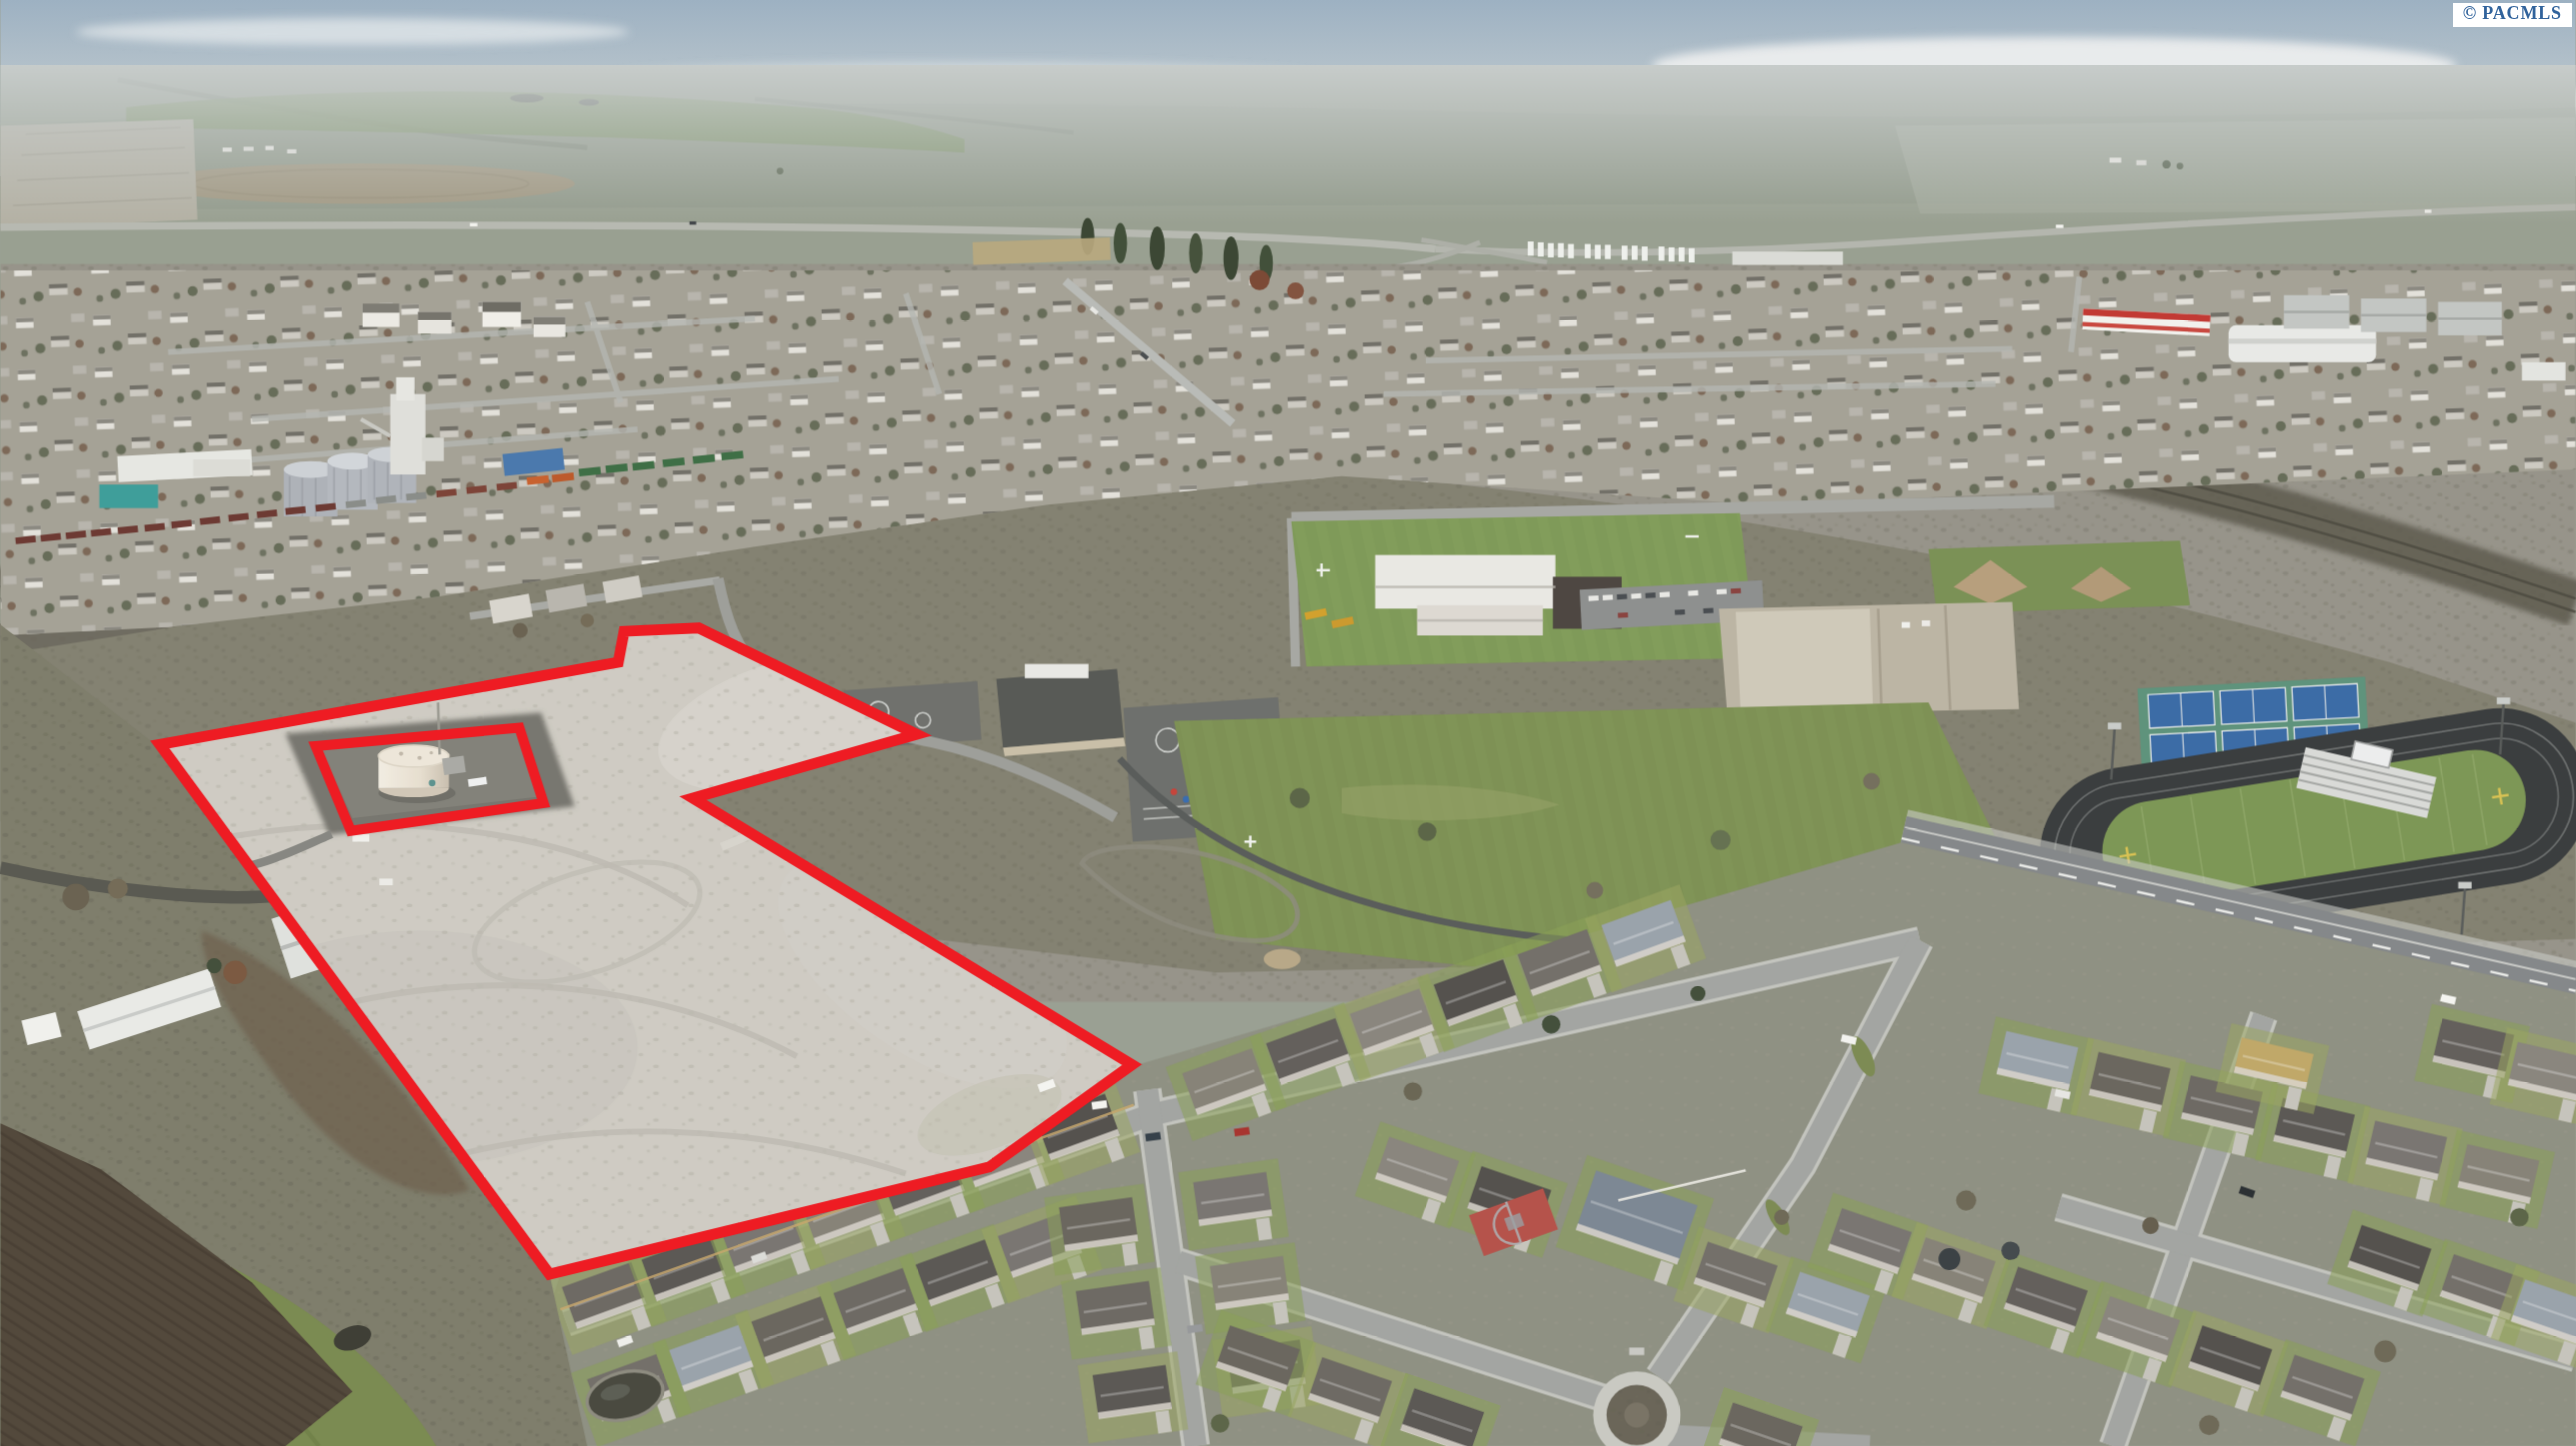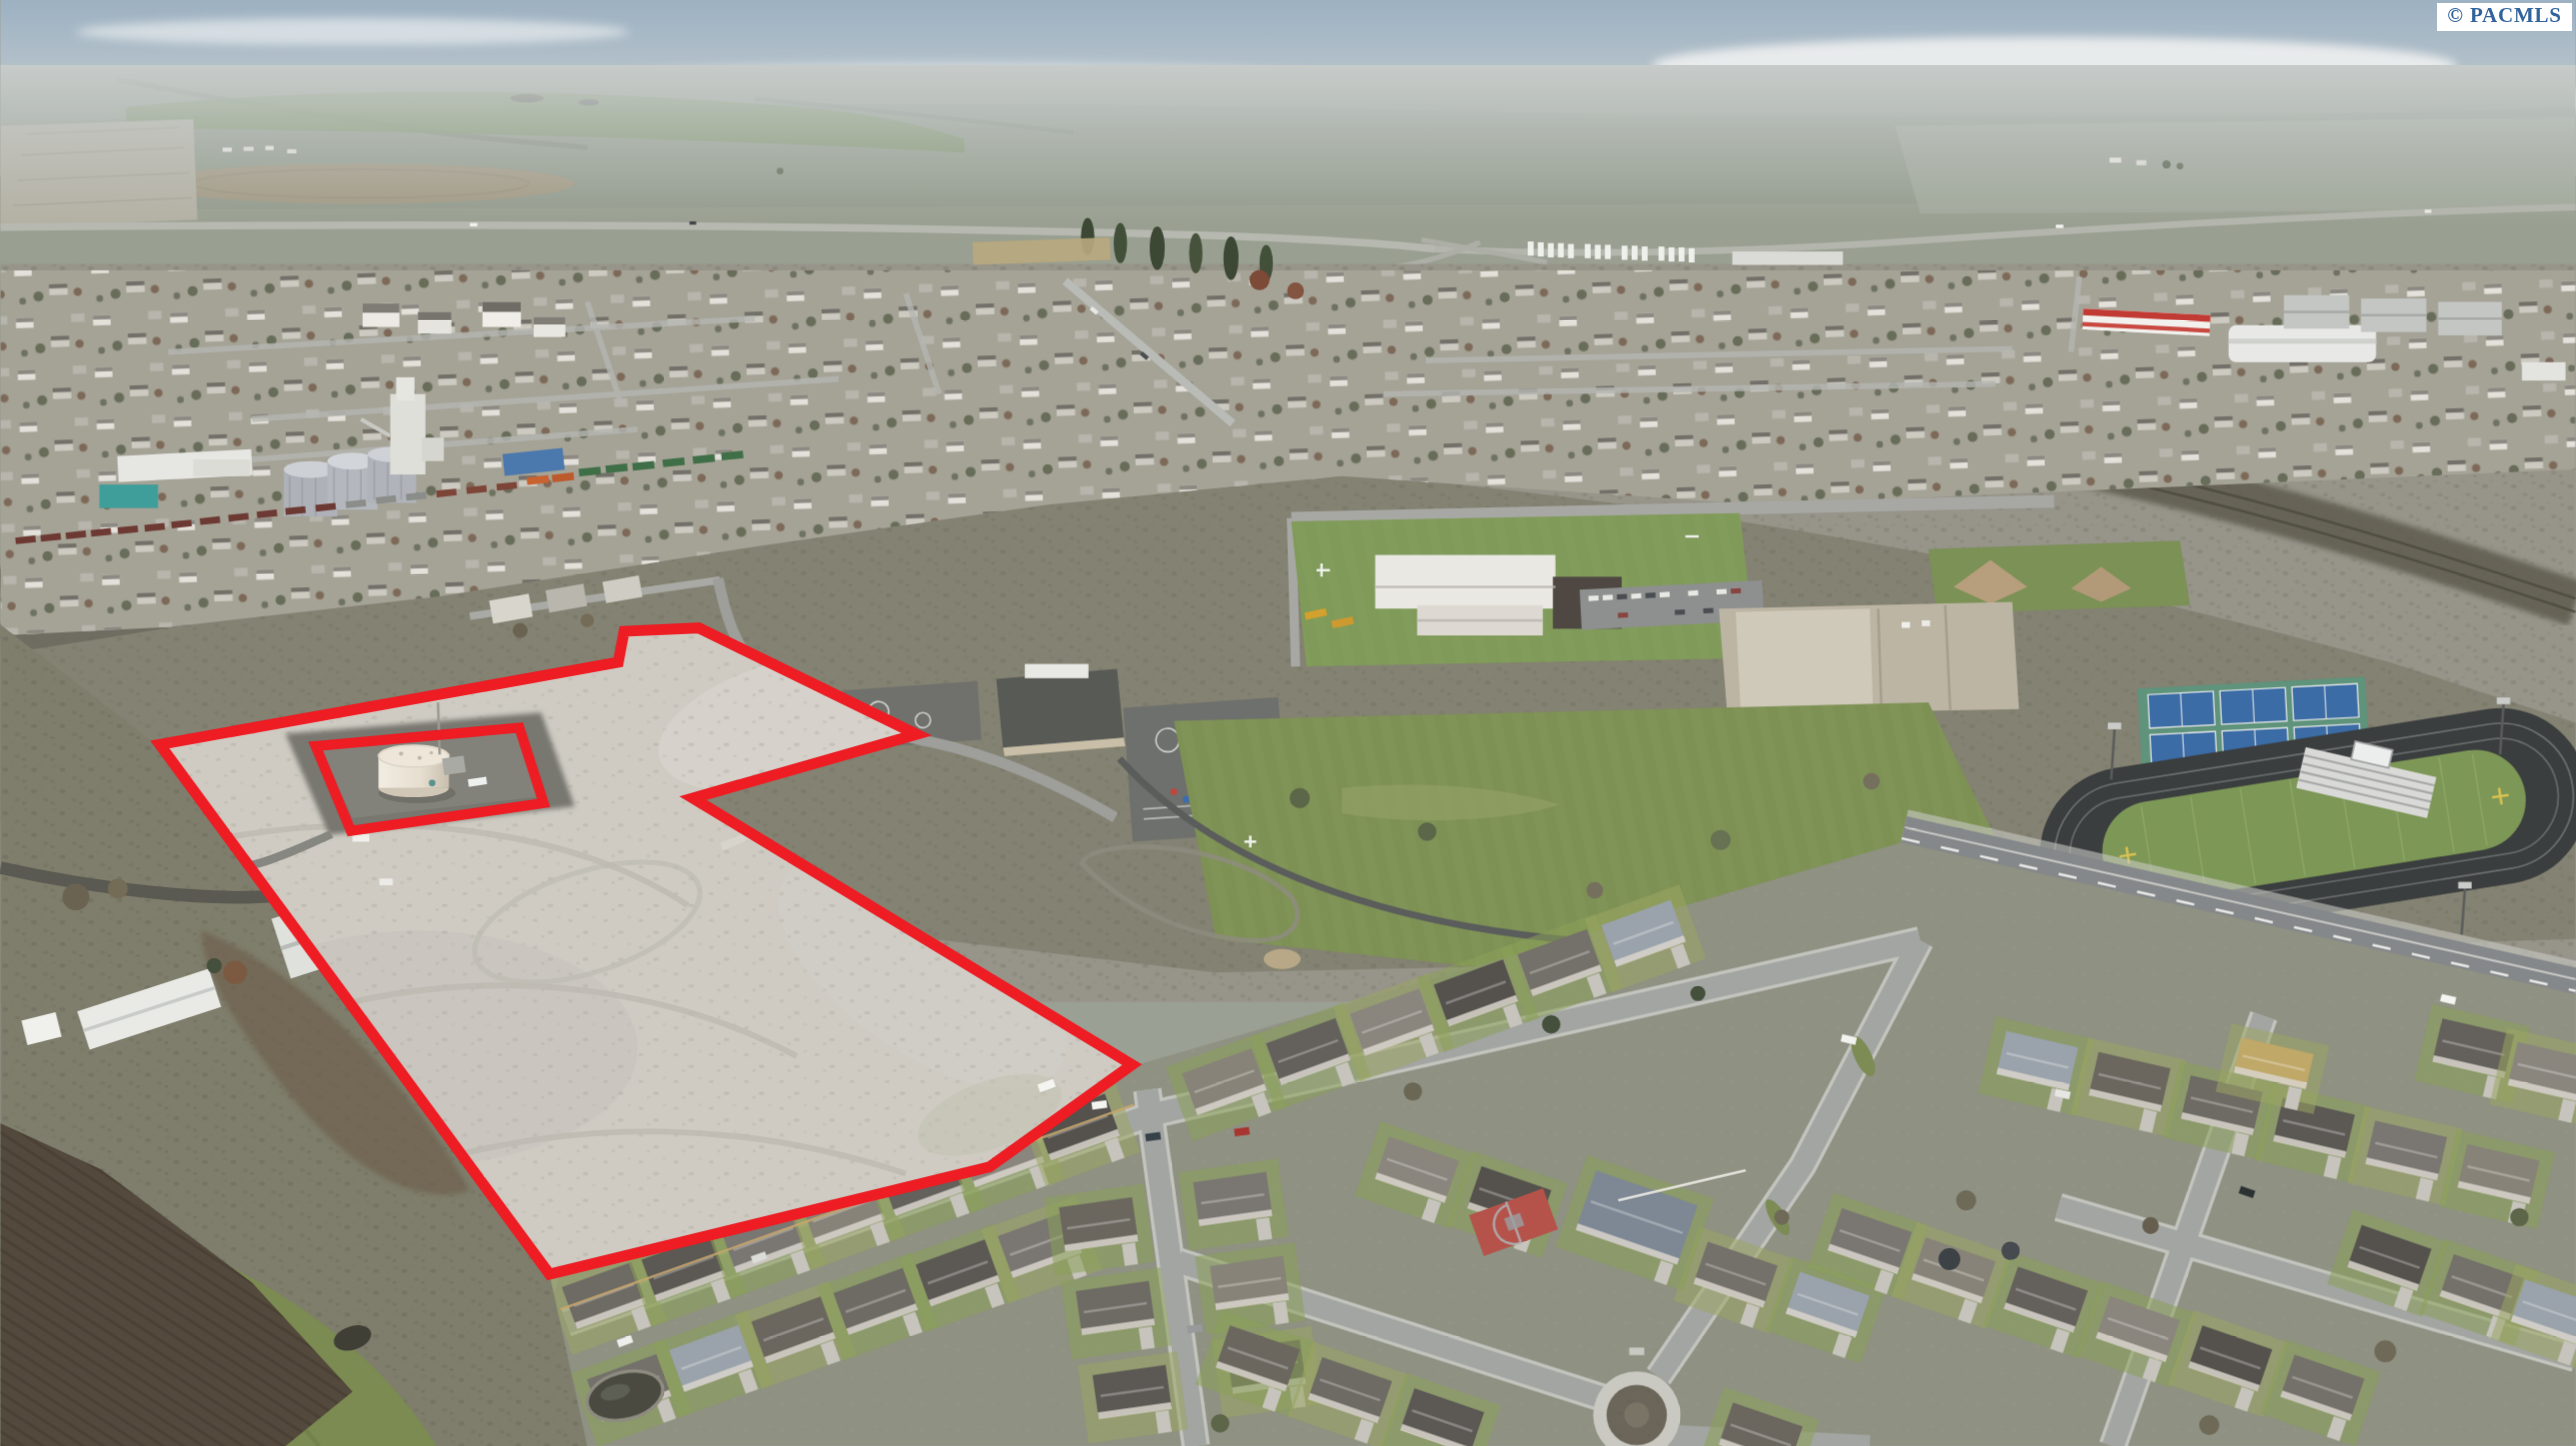--- a/index.html
+++ b/index.html
@@ -1,20 +1,20 @@
 <!DOCTYPE html>
 <html style="font-size:13.4px"><head>
 <meta charset="utf-8">
 <style>
   html,body{margin:0;padding:0;background:#101010;}
   .stage{position:relative;width:2576px;height:1446px;overflow:hidden;background:#9aa093;
          font-family:"Liberation Sans",sans-serif;}
   .stage svg{position:absolute;inset:0;display:block;}
   .watermark{position:absolute;top:3.4px;right:4.2px;background:#ffffff;color:#31639c;
-             font-family:"Liberation Serif",serif;font-weight:700;font-size:21px;
+             font-family:"Liberation Serif",serif;font-weight:700;font-size:18px;
              letter-spacing:0.8px;padding:0.8px 10px 3.4px 10px;line-height:1.1;}
 </style>
 </head>
 <body>
 
 <div class="stage">
 <svg viewBox="0 0 3072 1725" width="2576" height="1446">
   <defs>
     <linearGradient id="skyG" x1="0" y1="0" x2="0" y2="1">
       <stop offset="0" stop-color="#9db1c2"></stop>

